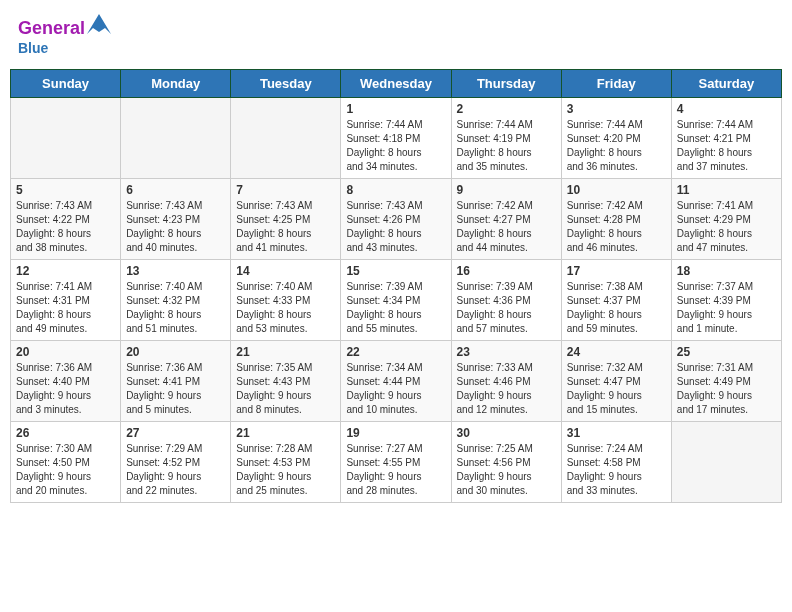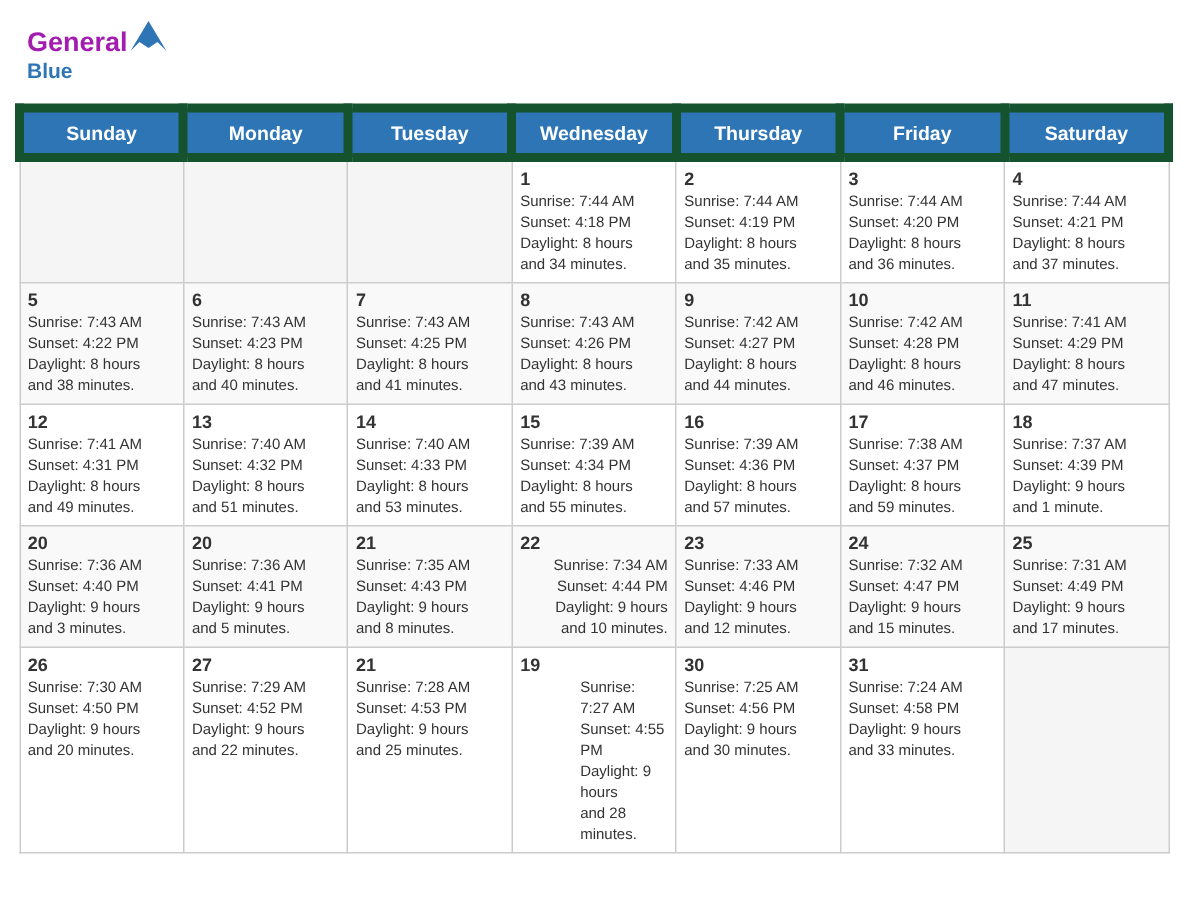--- a/index.html
+++ b/index.html
@@ -43,21 +43,21 @@
       width: 100%;
       border-collapse: collapse;
       border: 1px solid #ccc;
     }
     .calendar th {
       background-color: #2e75b6;
       color: #fff;
       text-align: center;
       padding: 6px 4px;
       font-size: 13px;
-      border: 6px solid #14532d;
+      border: 1px solid #14532d;
     }
     .calendar td {
       vertical-align: top;
       border: 1px solid #ccc;
       padding: 4px 5px;
       width: calc(100% / 7);
       min-height: 80px;
       font-size: 11px;
       color: #333;
       background: #fff;
@@ -265,21 +265,21 @@
         </td>
         <td>
           <div class="day-number">21</div>
           <div class="day-info" style="white-space: pre-line;">Sunrise: 7:35 AM
 Sunset: 4:43 PM
 Daylight: 9 hours
 and 8 minutes.</div>
         </td>
         <td>
           <div class="day-number">22</div>
-          <div class="day-info" style="white-space: pre-line; text-align: right;">Sunrise: 7:34 AM
+          <div class="day-info" style="white-space: pre-line;">Sunrise: 7:34 AM
 Sunset: 4:44 PM
 Daylight: 9 hours
 and 10 minutes.</div>
         </td>
         <td>
           <div class="day-number">23</div>
           <div class="day-info" style="white-space: pre-line;">Sunrise: 7:33 AM
 Sunset: 4:46 PM
 Daylight: 9 hours
 and 12 minutes.</div>
@@ -316,21 +316,21 @@
         </td>
         <td>
           <div class="day-number">21</div>
           <div class="day-info" style="white-space: pre-line;">Sunrise: 7:28 AM
 Sunset: 4:53 PM
 Daylight: 9 hours
 and 25 minutes.</div>
         </td>
         <td>
           <div class="day-number">19</div>
-          <div class="day-info" style="white-space: pre-line; margin-left: 40px;">Sunrise: 7:27 AM
+          <div class="day-info" style="white-space: pre-line;">Sunrise: 7:27 AM
 Sunset: 4:55 PM
 Daylight: 9 hours
 and 28 minutes.</div>
         </td>
         <td>
           <div class="day-number">30</div>
           <div class="day-info" style="white-space: pre-line;">Sunrise: 7:25 AM
 Sunset: 4:56 PM
 Daylight: 9 hours
 and 30 minutes.</div>

